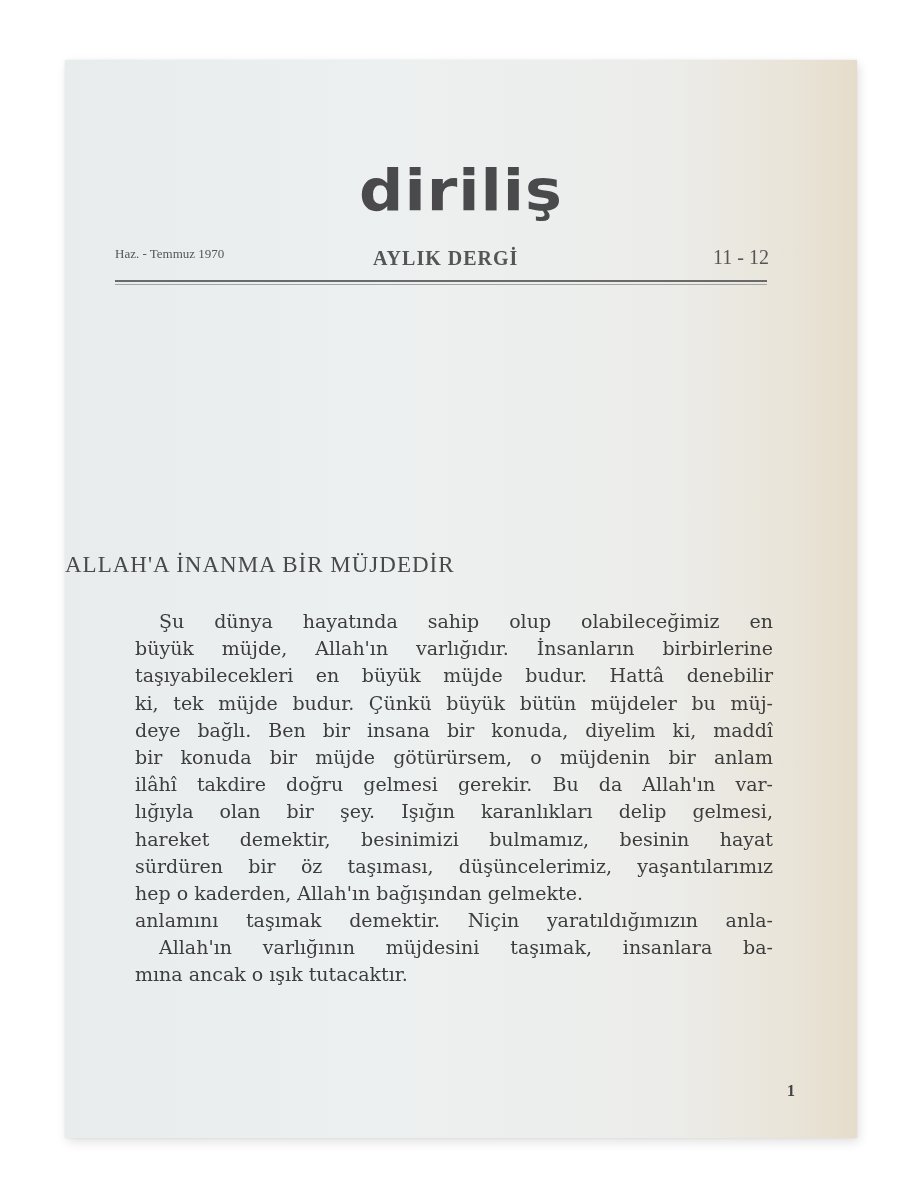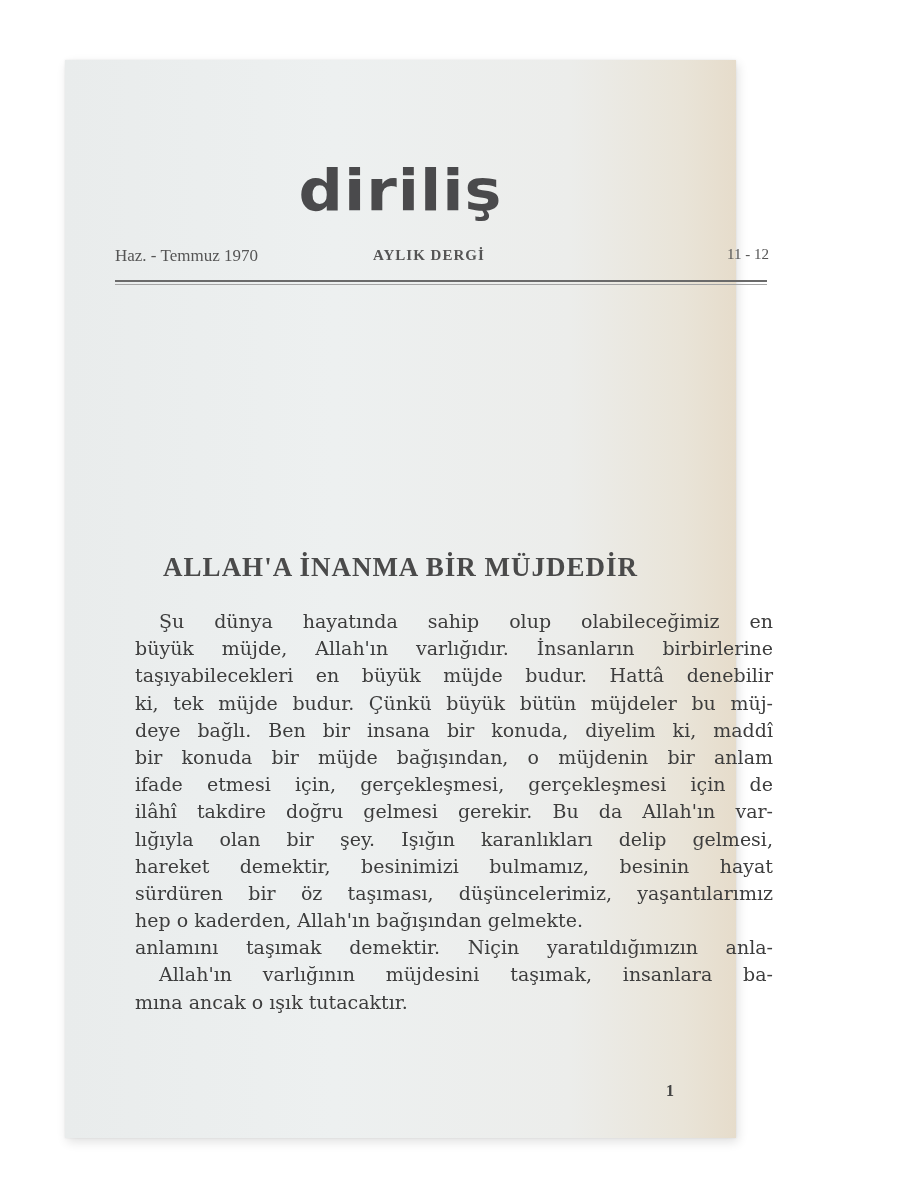--- a/index.html
+++ b/index.html
@@ -7,21 +7,21 @@
       padding: 0;
       width: 900px;
       height: 1200px;
       background: #ffffff;
       overflow: hidden;
     }
     .page {
       position: absolute;
       left: 65px;
       top: 60px;
-      width: 671px;
+      width: 792px;
       height: 1078px;
       background: linear-gradient(90deg, #e9ecec 0%, #edf0f0 40%, #ecedeb 75%, #e9e4d8 92%, #e6dccb 100%);
       box-shadow: 2px 4px 10px rgba(0,0,0,0.12), 0 0 2px rgba(0,0,0,0.08);
       font-family: "DejaVu Serif", "Liberation Serif", serif;
       color: #3b3b3b;
     }
     .masthead {
       position: absolute;
       left: 0;
       top: 100px;
@@ -42,38 +42,38 @@
       width: 658px;
       height: 22px;
       font-size: 15px;
       color: #555;
     }
     .issue-bar .date {
       position: absolute;
       left: 0;
       top: 0;
       font-family: "Liberation Serif", serif;
-      font-size: 17px;
+      font-size: 13px;
     }
     .issue-bar .type {
       position: absolute;
       left: 258px;
       top: 1px;
       font-family: "Liberation Serif", serif;
       font-weight: bold;
-      font-size: 15px;
+      font-size: 20px;
       letter-spacing: 1px;
       color: #555;
     }
     .issue-bar .number {
       position: absolute;
       right: 4px;
       top: 0;
       font-family: "Liberation Serif", serif;
-      font-size: 15px;
+      font-size: 20px;
     }
     .rule {
       position: absolute;
       left: 50px;
       top: 220px;
       width: 652px;
       height: 0;
       border-top: 2px solid #6a6a6a;
     }
     .rule2 {
@@ -82,24 +82,23 @@
       top: 224px;
       width: 652px;
       height: 0;
       border-top: 1px solid #a5a5a5;
     }
     .article-title {
       position: absolute;
       left: 0;
       top: 492px;
       width: 100%;
-      text-align: center;
       font-family: "Liberation Serif", serif;
-      font-weight: bold;
-      font-size: 27px;
+      font-weight: normal;
+      font-size: 23px;
       letter-spacing: 1px;
       color: #4a4a4a;
     }
     .body-text {
       position: absolute;
       left: 70px;
       top: 548px;
       width: 638px;
       font-family: "DejaVu Serif", serif;
       font-size: 19px;
@@ -146,22 +145,21 @@
   <div class="rule2"></div>
 
   <div class="article-title">ALLAH'A İNANMA BİR MÜJDEDİR</div>
 
   <div class="body-text">
     <span class="line indent">Şu dünya hayatında sahip olup olabileceğimiz en</span>
     <span class="line">büyük müjde, Allah'ın varlığıdır. İnsanların birbirlerine</span>
     <span class="line">taşıyabilecekleri en büyük müjde budur. Hattâ denebilir</span>
     <span class="line">ki, tek müjde budur. Çünkü büyük bütün müjdeler bu müj-</span>
     <span class="line">deye bağlı. Ben bir insana bir konuda, diyelim ki, maddî</span>
-    <span class="line">bir konuda bir müjde bağışından, o müjdenin bir anlam</span>
-    <span class="line">ifade etmesi için, gerçekleşmesi, gerçekleşmesi için de</span>
+    <span class="line">bir konuda bir müjde götürürsem, o müjdenin bir anlam</span>
     <span class="line">ilâhî takdire doğru gelmesi gerekir. Bu da Allah'ın var-</span>
     <span class="line">lığıyla olan bir şey. Işığın karanlıkları delip gelmesi,</span>
     <span class="line">hareket demektir, besinimizi bulmamız, besinin hayat</span>
     <span class="line">sürdüren bir öz taşıması, düşüncelerimiz, yaşantılarımız</span>
     <span class="line last">hep o kaderden, Allah'ın bağışından gelmekte.</span>
     <span class="line">anlamını taşımak demektir. Niçin yaratıldığımızın anla-</span>
     <span class="line indent">Allah'ın varlığının müjdesini taşımak, insanlara ba-</span>
     <span class="line last">mına ancak o ışık tutacaktır.</span>
   </div>
 

